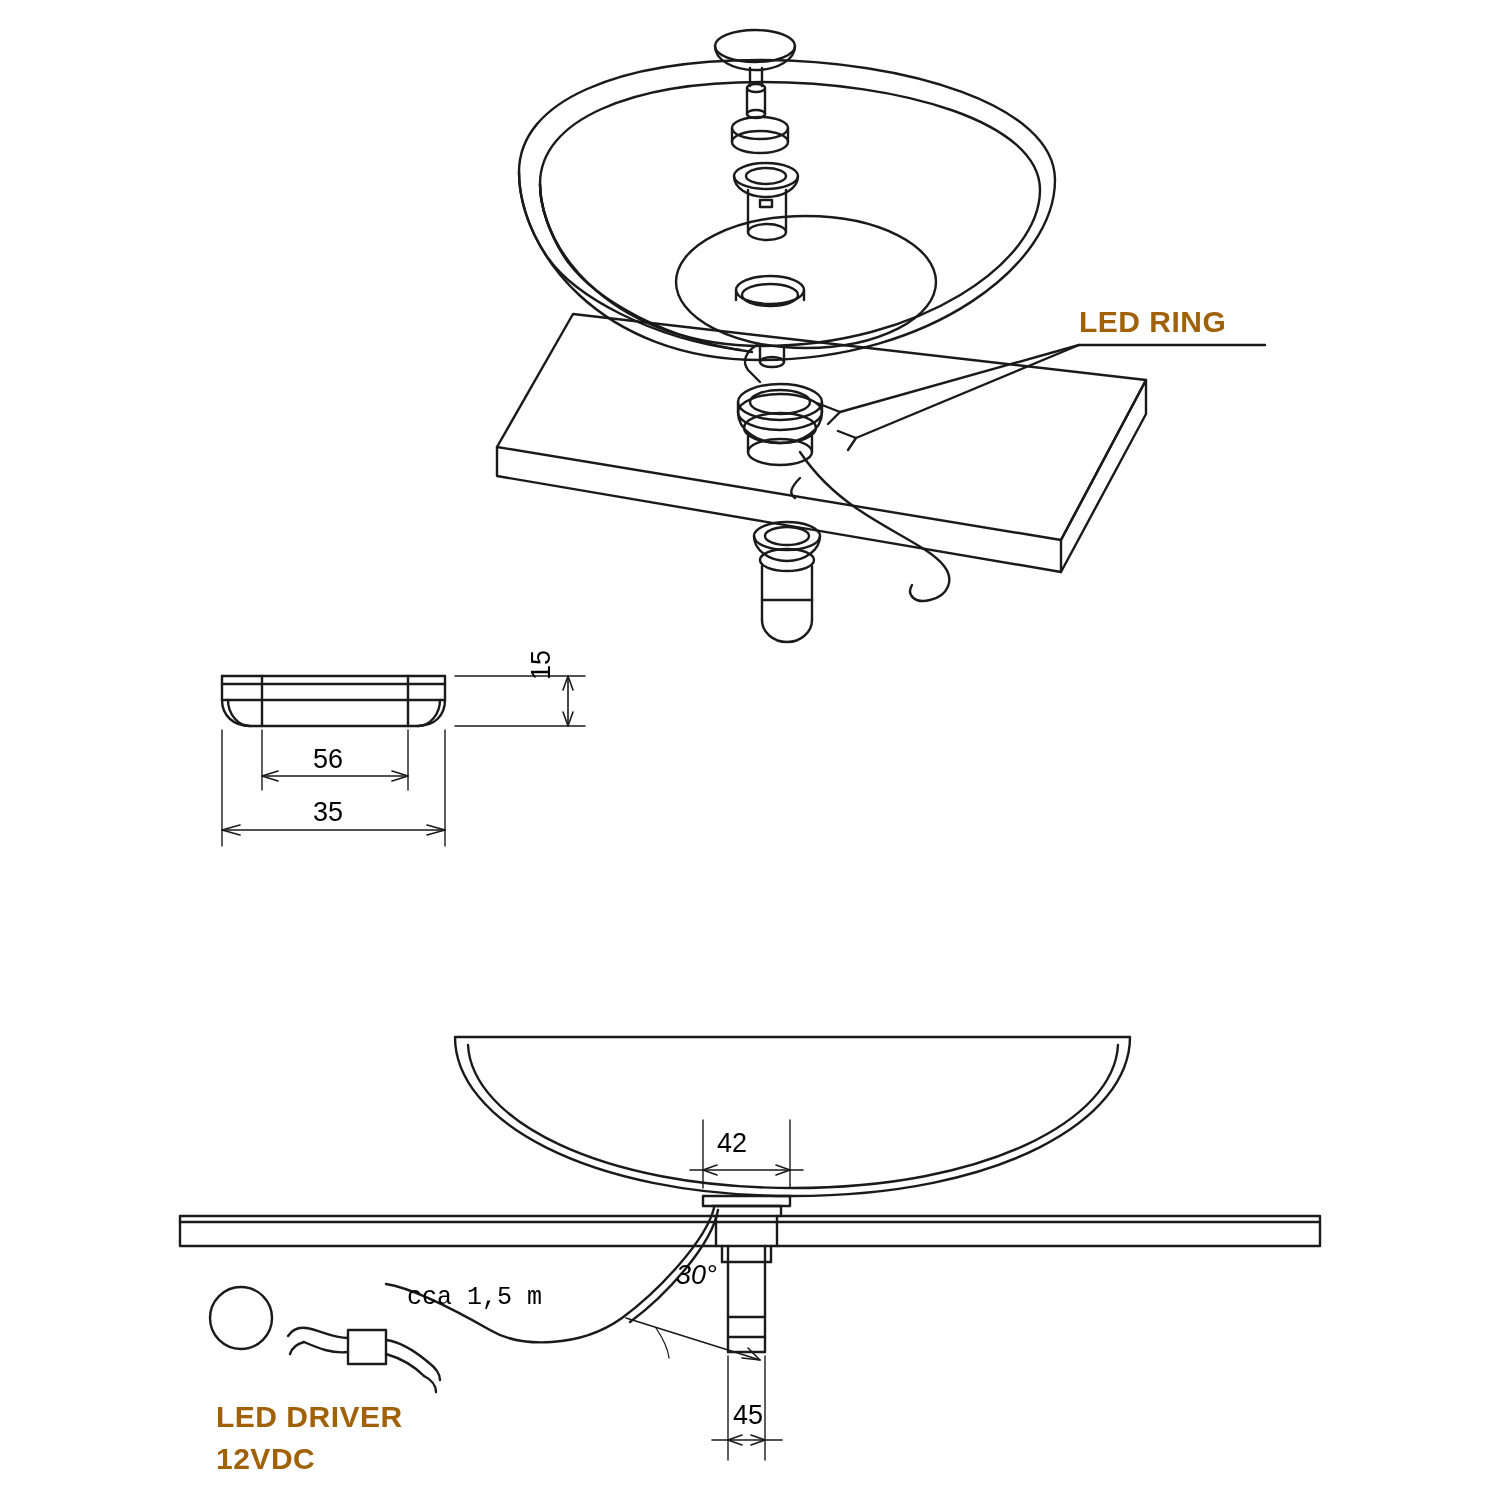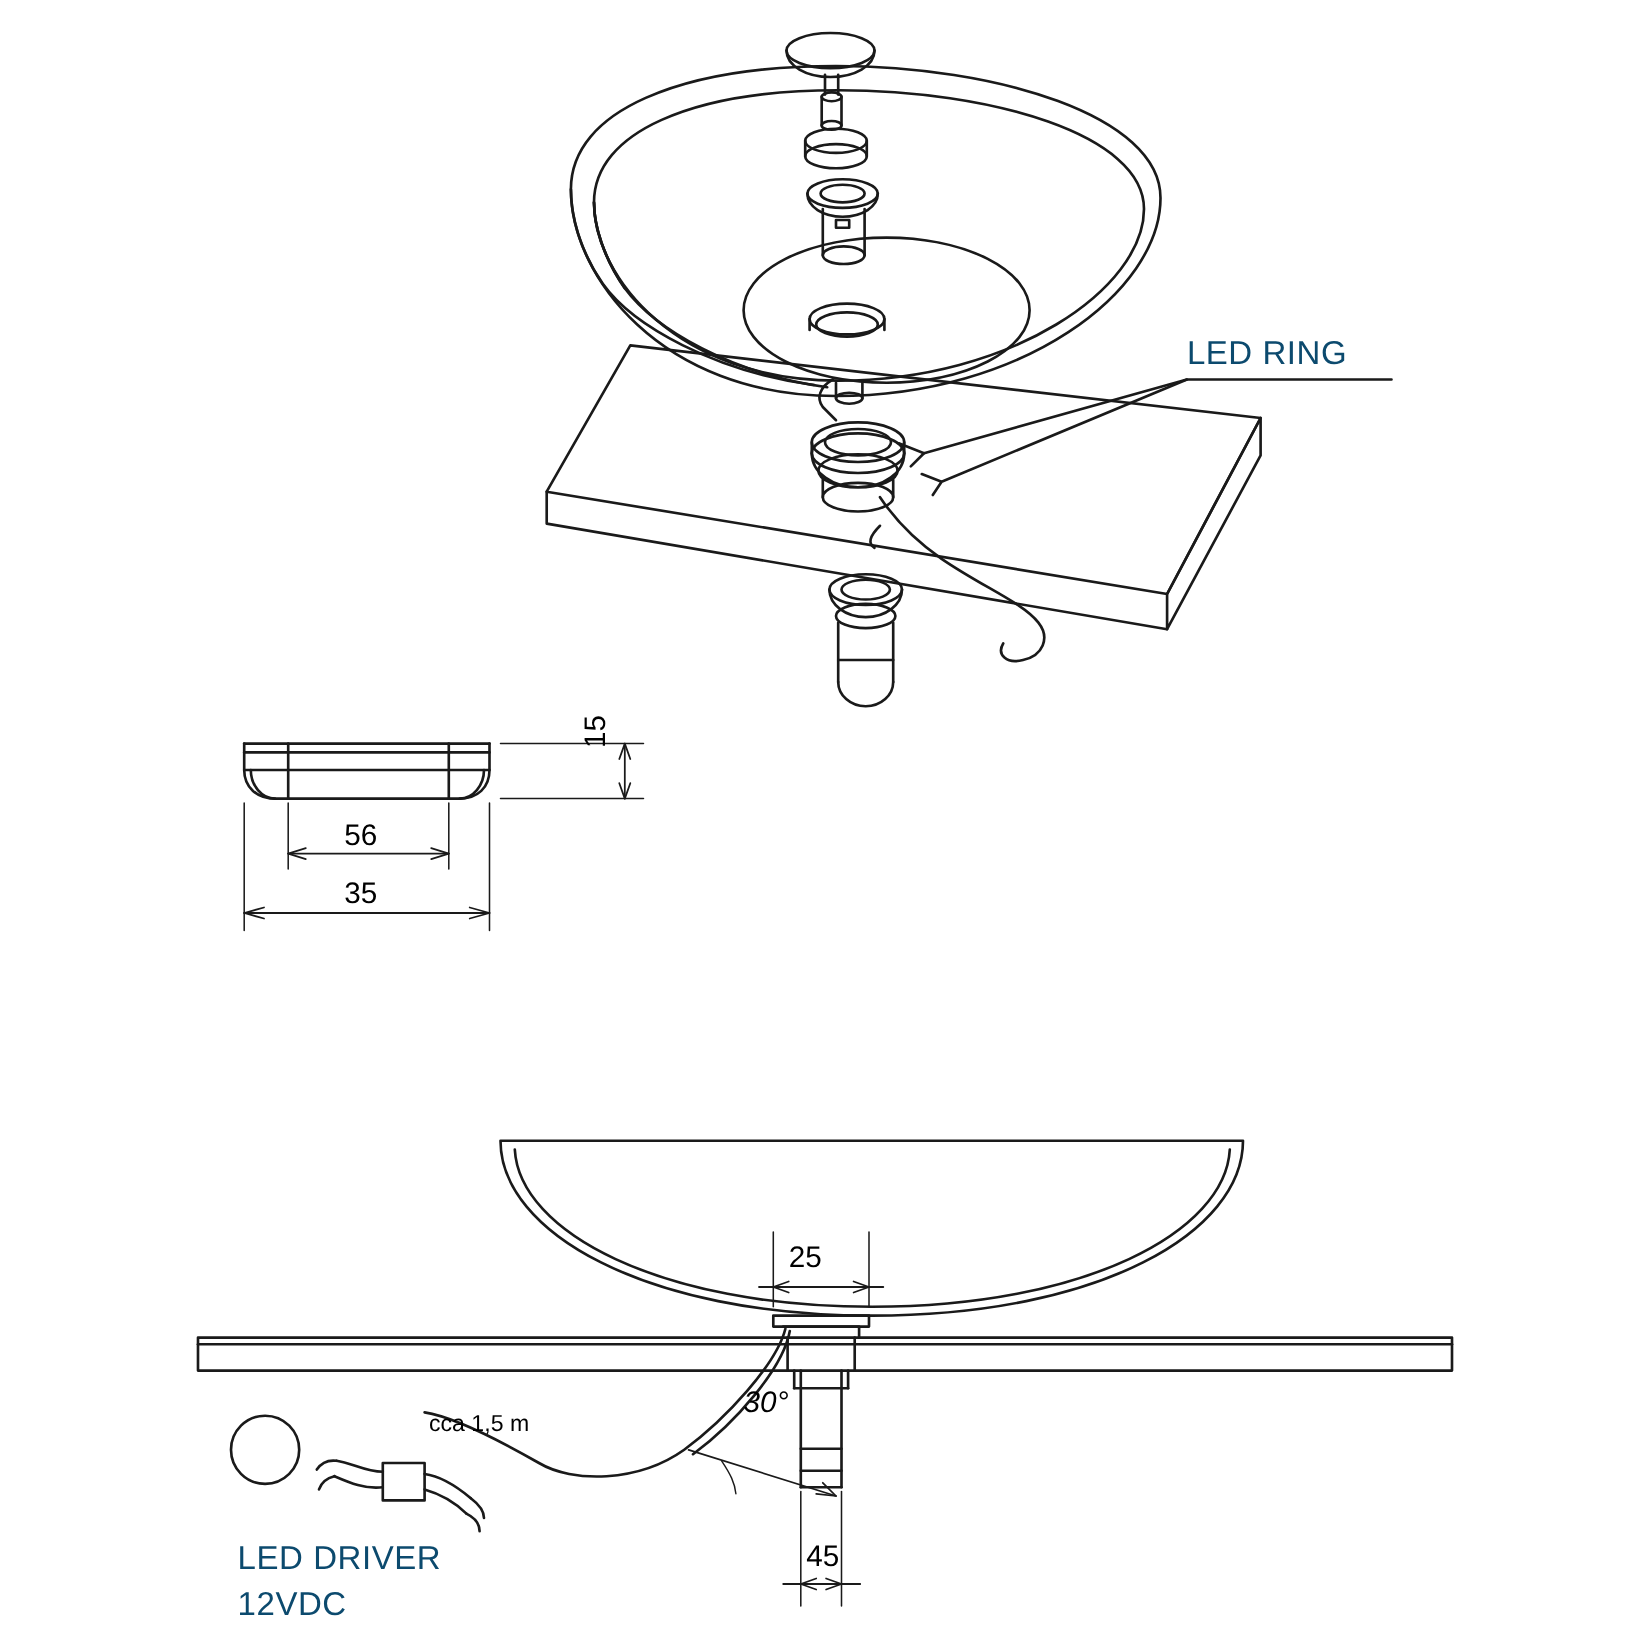--- a/index.html
+++ b/index.html
@@ -24,22 +24,23 @@
   svg.draw {
     position: absolute;
     left: 0; top: 0;
     width: 1500px;
     height: 1500px;
   }
   .lbl {
     position: absolute;
     white-space: nowrap;
     font-family: "Liberation Sans", sans-serif;
-    color: #0c4a6e;
+    color: #a16207;
     letter-spacing: 0.5px;
+    font-weight: bold;
   }
   .lbl-led-ring {
     left: 1079px; top: 305px;
     font-size: 30px;
   }
   .lbl-led-driver-1 {
     left: 216px; top: 1400px;
     font-size: 30px;
     text-align: right;
   }
@@ -60,21 +61,21 @@
     transform-origin: left top;
   }
   .dim-43 { left: 313px; top: 744px; }
   .dim-69 { left: 313px; top: 797px; }
   .dim-25 { left: 717px; top: 1128px; }
   .dim-45 { left: 733px; top: 1400px; }
   .dim-30 {
     left: 676px; top: 1260px;
     font-style: italic;
   }
-  .note-cca { left: 390px; top: 1283px; font-size: 21px; }
+  .note-cca { left: 407px; top: 1283px; font-size: 25px; font-family: Liberation Mono, monospace; }
 </style>
 </head>
 <body>
 
 <div id="sheet">
 
   <svg class="draw" viewBox="0 0 1500 1500">
     <g fill="none" stroke="#1a1a1a" stroke-width="2.4" stroke-linecap="round" stroke-linejoin="round">
 
       <g>
@@ -274,17 +275,17 @@
   </svg>
 
   <div class="lbl lbl-led-ring">LED RING</div>
   <div class="lbl lbl-led-driver-1">LED DRIVER</div>
   <div class="lbl lbl-led-driver-2">12VDC</div>
   <div class="dim note-cca">cca 1,5 m</div>
 
   <div class="dim dim-15">15</div>
   <div class="dim dim-43">56</div>
   <div class="dim dim-69">35</div>
-  <div class="dim dim-25">25</div>
+  <div class="dim dim-25">42</div>
   <div class="dim dim-45">45</div>
   <div class="dim dim-30">30°</div>
 
 </div>
 
 </body></html>

